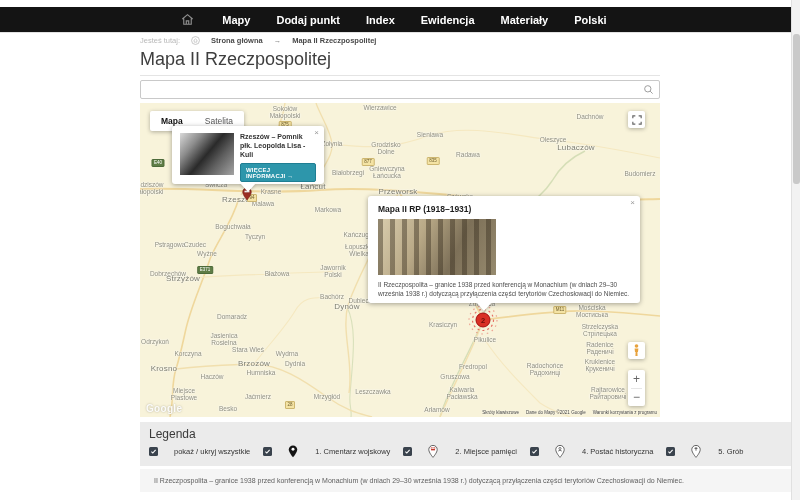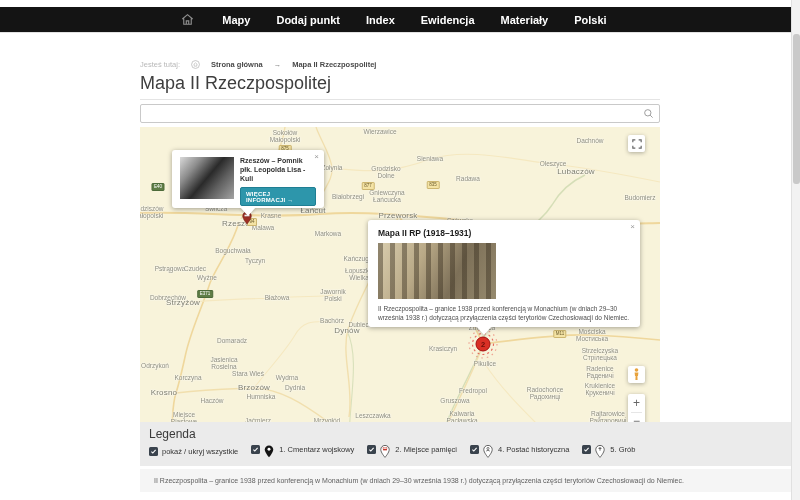--- a/index.html
+++ b/index.html
@@ -9,21 +9,21 @@
 
   
   .topnav { position:absolute; left:0; top:7px; width:800px; height:25px;
     background:#141414; display:flex; align-items:center; justify-content:center; gap:0; }
   .nav-home { display:flex; align-items:center; margin-right:14px; cursor:pointer; }
   .nav-item { color:#fff; font-size:11px; font-weight:bold; padding:0 13px; cursor:pointer; }
   .nav-underline { position:absolute; left:0; top:32px; width:800px; height:1px; background:#e2e2e2; }
 
   
   .content { position:absolute; left:140px; top:32px; width:520px; }
-  .breadcrumb { margin-top:28px; display:flex; align-items:center; gap:11px;
+  .breadcrumb { margin-top:4px; display:flex; align-items:center; gap:11px;
     font-size:7.5px; color:#4a4a4a; }
   .bc-prefix { color:#b8b8b8; }
   .bc-link, .bc-current { font-weight:bold; color:#4a4a4a; }
   .bc-sep { color:#8a8a8a; }
   .page-title { font-size:18px; color:#3e3e3e; font-weight:400; margin:4px 0 5px 0; }
   .rule { border-top:1px solid #e4e4e4; }
   .searchbar { margin-top:4px; height:19px; border:1px solid #c9c9c9; border-radius:2px;
     background:#fff; display:flex; align-items:center; }
   .searchbar input { flex:1; border:none; outline:none; height:100%; font-size:9px; padding:0 6px;
     background:transparent; }
@@ -87,21 +87,21 @@
 
   
   .pin-marker { position:absolute; left:102px; top:84px; }
   .cluster { position:absolute; left:326px; top:200px; }
 
   
   .legend { position:absolute; left:140px; top:422px; width:652px; height:44px;
     background:#ebebeb; padding:5px 0 0 9px; }
   .legend-title { font-size:12px; color:#3a3a3a; }
   .legend-row { display:flex; align-items:center; margin-top:4px; flex-wrap:wrap; }
-  .leg-item { display:flex; gap:4px; margin-right:13px; }
+  .leg-item { display:flex; align-items:center; gap:16px; margin-right:13px; }
   .cb { width:9px; height:9px; background:#3a434d; border-radius:1.5px; display:inline-flex;
     align-items:center; justify-content:center; cursor:pointer; flex:none; }
   .cb svg { width:7px; height:7px; }
   .leg-label { font-size:7.5px; color:#333; }
   .pin-wrap { display:inline-flex; width:11px; }
   .pinsvg { width:10px; height:13px; }
   .legend-row2 { margin-top:4px; }
 
   
   .noteband { position:absolute; left:140px; top:469px; width:652px; height:23px;
@@ -268,20 +268,24 @@
           <span class="shield" style="position: absolute; left: 145px; top: 22px;">875</span>
           <span class="shield shield-green" style="position: absolute; left: 18px; top: 60px;">E40</span>
           <span class="shield" style="position: absolute; left: 228px; top: 59px;">877</span>
           <span class="shield" style="position: absolute; left: 293px; top: 58px;">835</span>
           <span class="shield" style="position: absolute; left: 112px; top: 95px;">94</span>
           <span class="shield shield-green" style="position: absolute; left: 65px; top: 167px;">E371</span>
           <span class="shield" style="position: absolute; left: 150px; top: 302px;">28</span>
           <span class="shield" style="position: absolute; left: 420px; top: 207px;">M11</span>
         </div>
 
+      <div class="maptype">
+        <div class="mt-btn mt-active">Mapa</div>
+        <div class="mt-btn">Satelita</div>
+      </div>
 
       <div class="ctl-box fullscreen">
         <svg width="10" height="10" viewBox="0 0 12 12">
           <path d="M1 4 V1 H4 M8 1 H11 V4 M11 8 V11 H8 M4 11 H1 V8" fill="none" stroke="#666" stroke-width="1.4"></path>
         </svg>
       </div>
 
       <div class="ctl-box pegman">
         <svg width="9" height="13" viewBox="0 0 9 13">
           <circle cx="4.5" cy="2" r="1.8" fill="#e8a33d"></circle>

